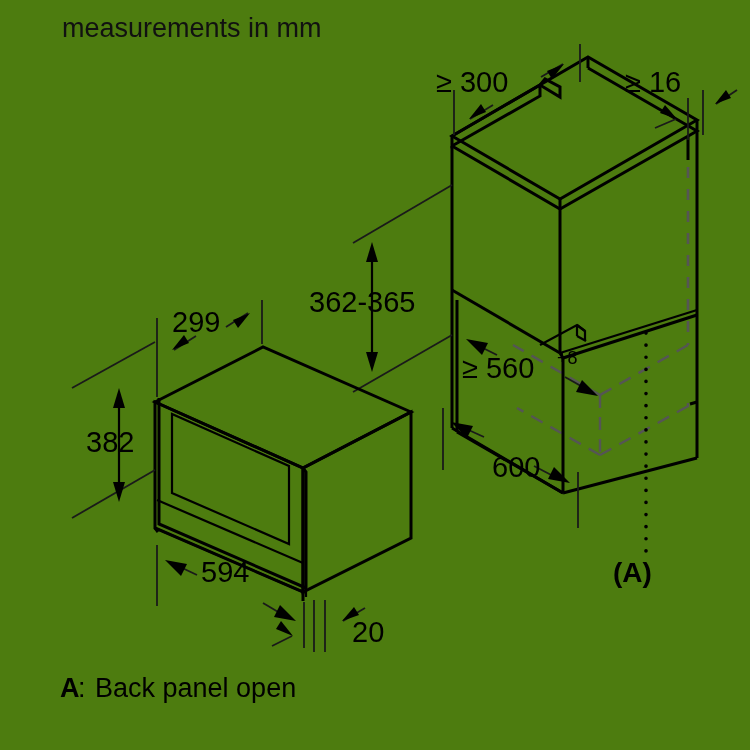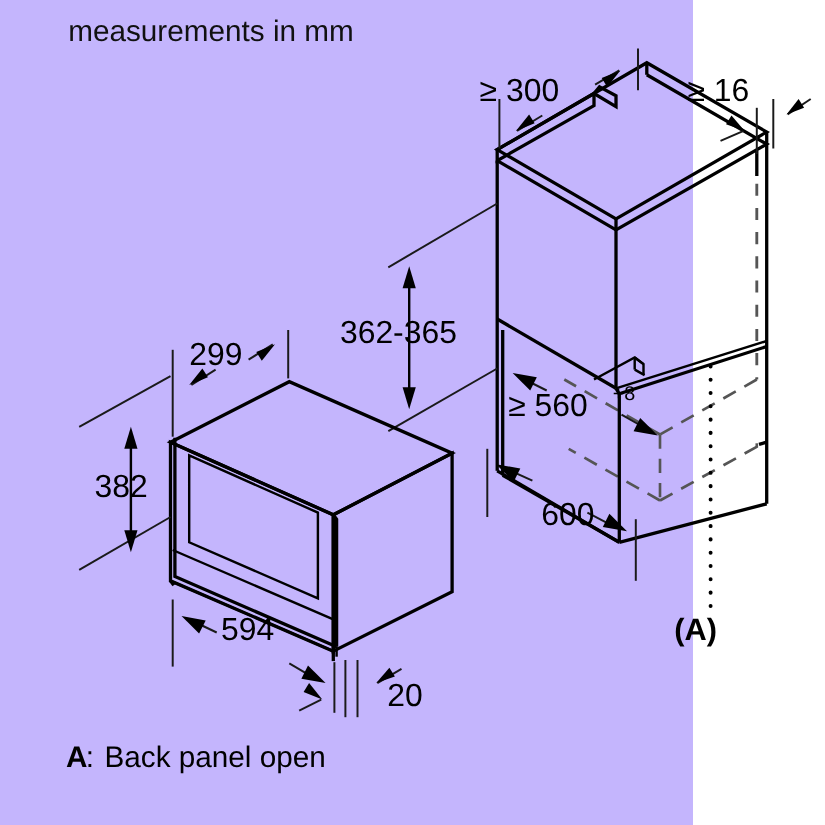--- a/index.html
+++ b/index.html
@@ -9,23 +9,23 @@
   }
   body {
     width: 750px;
     height: 750px;
     font-family: "Liberation Sans", sans-serif;
     color: #000000;
     overflow: hidden;
   }
   #sheet {
     position: relative;
-    width: 630px;
+    width: 750px;
     height: 750px;
-    background: #c4b5fd;
+    background: #4d7c0f;
   }
   #drawing {
     position: absolute;
     left: 0;
     top: 0;
   }
   .dim-text {
     font-family: "Liberation Sans", sans-serif;
     font-size: 29px;
     fill: #000000;

